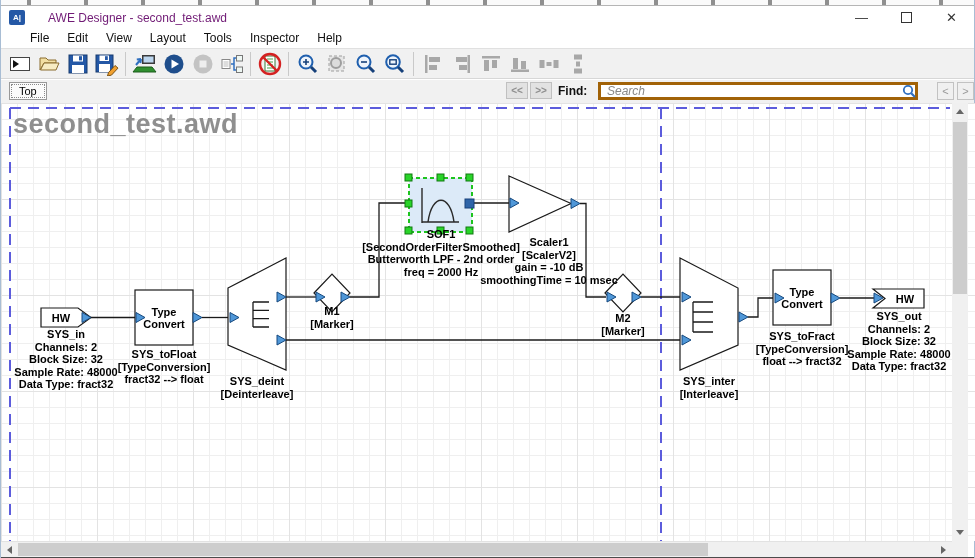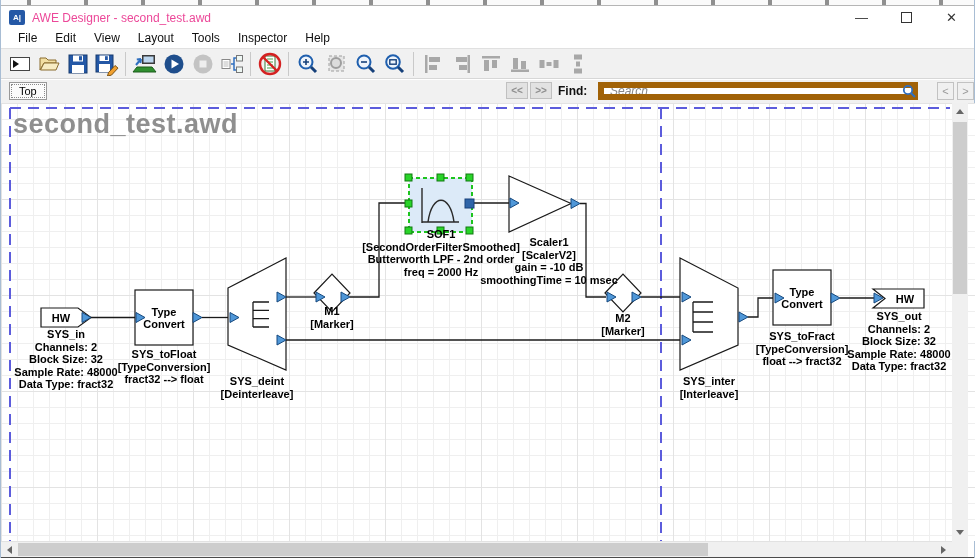--- a/index.html
+++ b/index.html
@@ -8,42 +8,42 @@
   .window{position:absolute;inset:0;background:#fff;
           border-left:1px solid #a8bdd4;border-right:1px solid #a8bdd4;box-sizing:border-box;}
   
   .behind{position:absolute;left:0;top:0;width:100%;height:5px;background:#fafafa;
           background-image:repeating-linear-gradient(90deg,#fafafa 0 26px,#8f8f8f 26px 30px,#fafafa 30px 34px,#fafafa 34px 57px);}
   
   .titlebar{position:absolute;top:5px;left:0;right:0;height:23px;background:#fff;
             border-top:1px solid #b5b5b5;display:flex;align-items:center;}
   .appicon{width:16px;height:15px;margin-left:8px;background:#2458a6;border-radius:2px;
            color:#fff;font-size:8px;font-weight:700;display:flex;align-items:center;justify-content:center;}
-  .apptitle{margin-left:7px;font-size:12px;color:#ec4899;}
+  .apptitle{margin-left:23px;font-size:12px;color:#701a75;}
   .wincontrols{margin-left:auto;display:flex;height:100%;}
   .wbtn{width:45px;height:100%;display:flex;align-items:center;justify-content:center;
         font-size:13px;color:#333;}
   .maxbox{width:9px;height:9px;border:1px solid #333;display:inline-block;}
   
-  .menubar{position:absolute;top:28px;left:0;right:0;height:20px;background:#fff;display:flex;align-items:center;padding-left:8px;}
+  .menubar{position:absolute;top:28px;left:0;right:0;height:20px;background:#fff;display:flex;align-items:center;padding-left:20px;}
   .menuitem{font-size:12px;color:#111;padding:0 9px;line-height:20px;}
   
   .toolbar{position:absolute;top:48px;left:0;right:0;height:31px;background:#f1f1f1;
            border-top:1px solid #e0e0e0;border-bottom:1px solid #d7d7d7;display:flex;align-items:center;padding-left:4px;box-sizing:border-box;}
   .tbtn{width:29px;height:27px;display:flex;align-items:center;justify-content:center;}
   .sep{width:1px;height:24px;background:#c9c9c9;margin:0 4px;}
   
   .tabbar{position:absolute;top:80px;left:0;right:0;height:39px;background:#f1f1f1;border-bottom:1px solid #cfcfcf;box-sizing:border-box;}
   .tab{position:absolute;left:8px;top:2px;height:18px;padding:0 9px;background:#fbfbfb;
        border:1px solid #989898;font-size:11px;display:flex;align-items:center;box-sizing:border-box;
        outline:1px dotted #8a8a8a;outline-offset:-3px;}
   .nav2{position:absolute;top:2px;width:22px;height:17px;background:#e2e2e2;border:1px solid #c0c0c0;
         color:#8f8f8f;font-size:10px;font-weight:700;display:flex;align-items:center;justify-content:center;box-sizing:border-box;}
   .findlabel{position:absolute;left:557px;top:4px;font-size:12px;font-weight:700;color:#111;}
-  .search{position:absolute;left:597px;top:2px;width:320px;height:18px;border:6px solid #a16207;
+  .search{position:absolute;left:597px;top:2px;width:320px;height:18px;border:3px solid #a16207;
           font-size:12px;padding:0 22px 0 6px;box-sizing:border-box;font-family:"Liberation Sans",sans-serif;}
   .search::placeholder{font-style:italic;color:#888;}
   .mag{position:absolute;left:901px;top:4px;}
   .nav1{position:absolute;top:2px;width:17px;height:18px;background:#f0f0f0;border:1px solid #c2c2c2;
         color:#9a9a9a;font-size:11px;display:flex;align-items:center;justify-content:center;box-sizing:border-box;}
   
   .canvas{position:absolute;left:0;top:103px;width:951px;height:438px;overflow:hidden;background-color:#fff;
      background-image:
        linear-gradient(#e3e3e3 1px,transparent 1px),
        linear-gradient(90deg,#e3e3e3 1px,transparent 1px),

